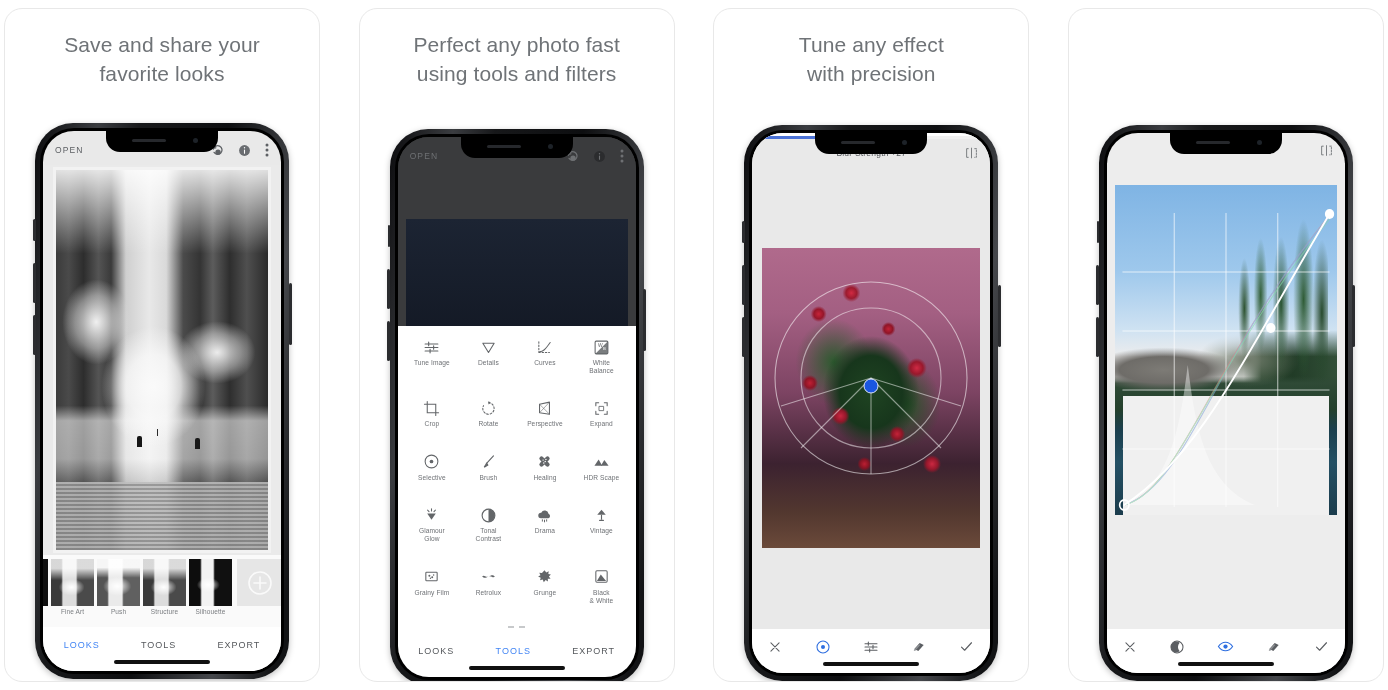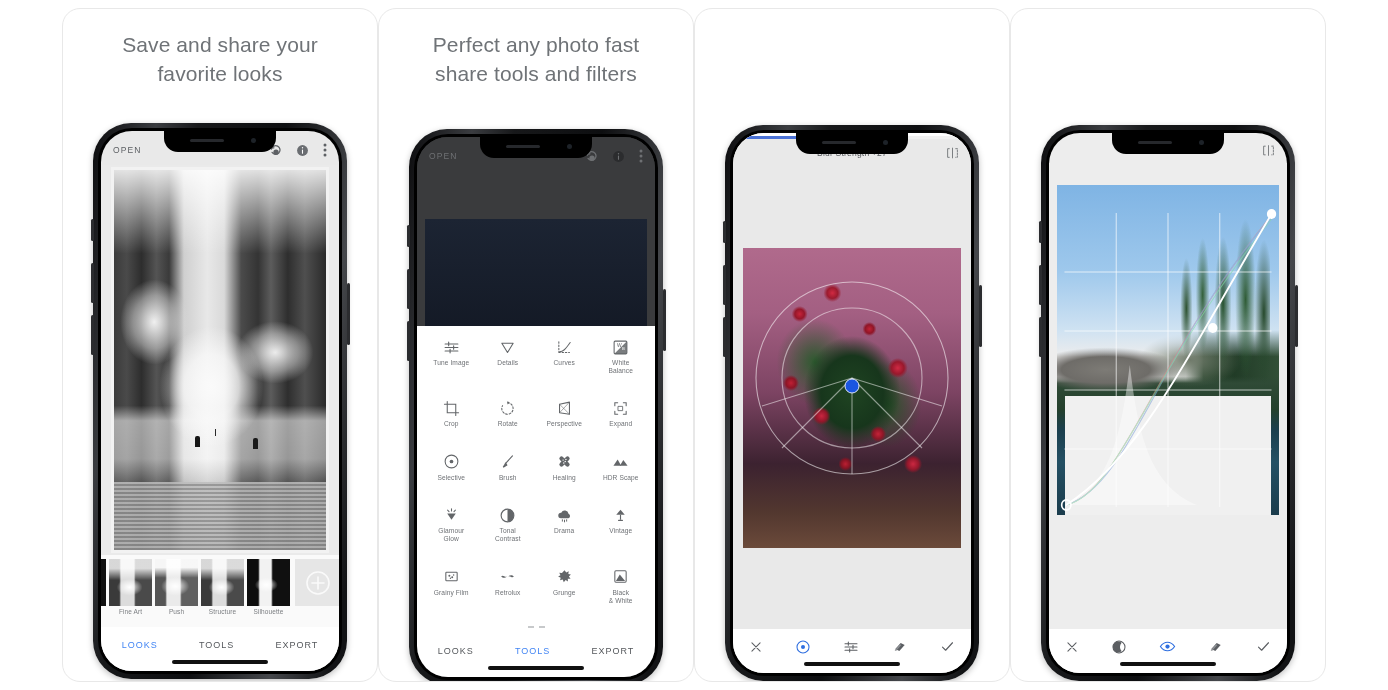--- a/index.html
+++ b/index.html
@@ -4,21 +4,21 @@
 <style>
   * { margin:0; padding:0; box-sizing:border-box; }
   html,body {
     width:1388px; height:690px;
     background:#ffffff;
     font-family:"Liberation Sans", sans-serif;
     overflow:hidden;
   }
   .gallery {
     display:flex; width:1388px; height:690px;
-    align-items:flex-start; justify-content:center;
+    align-items:flex-start; justify-content:space-between;
     padding:8px 4px;
   }
   .card {
     position:relative;
     width:316px; height:674px;
     background:#fff;
     border:1px solid #e8e8e8;
     border-radius:18px;
     display:flex; flex-direction:column; align-items:center;
     overflow:hidden;
@@ -356,21 +356,21 @@
             <span class="tab">EXPORT</span>
           </div>
           <div class="home-ind"></div>
         </div>
       </div>
     </div>
   </div>
 
   <div class="card">
     <div class="card-title">Perfect any photo fast
-share tools and filters</div>
+using tools and filters</div>
 
     <div class="phone p2">
       <span class="side-btn sb-l1"></span>
       <span class="side-btn sb-l2"></span>
       <span class="side-btn sb-l3"></span>
       <span class="side-btn sb-r1"></span>
       <div class="phone-inner">
         <div class="screen dim" style="background:#3a3b3d;">
           <div class="notch"></div>
 
@@ -641,20 +641,22 @@
             <span class="tab active">TOOLS</span>
             <span class="tab">EXPORT</span>
           </div>
           <div class="home-ind"></div>
         </div>
       </div>
     </div>
   </div>
 
   <div class="card">
+    <div class="card-title">Tune any effect
+with precision</div>
 
     <div class="phone p3">
       <span class="side-btn sb-l1"></span>
       <span class="side-btn sb-l2"></span>
       <span class="side-btn sb-l3"></span>
       <span class="side-btn sb-r1"></span>
       <div class="phone-inner">
         <div class="screen">
           <div class="notch"></div>
 

